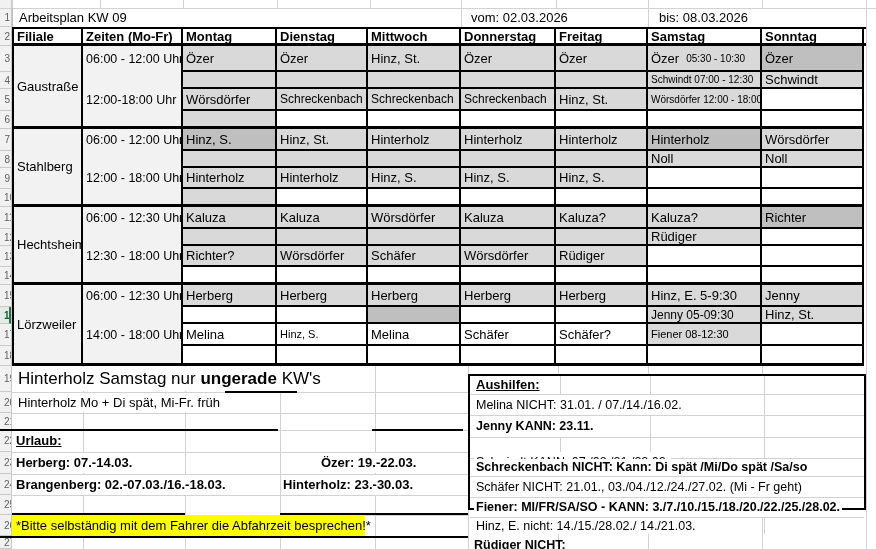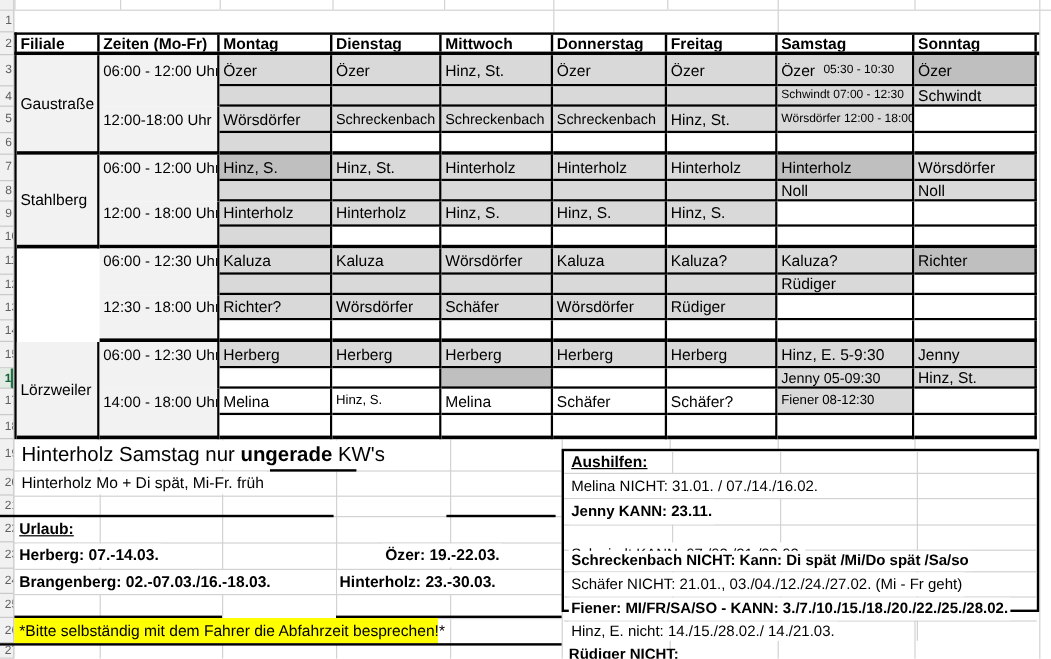--- a/index.html
+++ b/index.html
@@ -101,20 +101,25 @@
       <div class="gl" style="left: 83px; top: 366px; width: 1px; height: 183px;"></div>
       <div class="gl" style="left: 185px; top: 366px; width: 1px; height: 183px;"></div>
       <div class="gl" style="left: 280px; top: 366px; width: 1px; height: 183px;"></div>
       <div class="gl" style="left: 375px; top: 366px; width: 1px; height: 183px;"></div>
       <div class="gl" style="left: 468px; top: 366px; width: 1px; height: 183px;"></div>
       <div class="gl" style="left: 558px; top: 366px; width: 1px; height: 183px;"></div>
       <div class="gl" style="left: 648px; top: 366px; width: 1px; height: 183px;"></div>
       <div class="gl" style="left: 762px; top: 366px; width: 1px; height: 183px;"></div>
     </div>
 
+  <div id="titlerow">
+    <span style="left:6px">Arbeitsplan KW 09</span>
+    <span style="left:458px">vom: 02.03.2026</span>
+    <span style="left:646px">bis: 08.03.2026</span>
+  </div>
 
   <div id="headerrow" style="grid-template-columns: 69px 100px 94px 91px 93px 95px 92px 114px 102px;">
       <div class="hcell">Filiale</div>
       <div class="hcell">Zeiten (Mo-Fr)</div>
       <div class="hcell">Montag</div>
       <div class="hcell">Dienstag</div>
       <div class="hcell">Mittwoch</div>
       <div class="hcell">Donnerstag</div>
       <div class="hcell">Freitag</div>
       <div class="hcell">Samstag</div>
@@ -243,20 +248,21 @@
       </div>
       <div class="cell" style="grid-area: 7 / 8; background: rgb(255, 255, 255);"></div>
       <div class="cell" style="grid-area: 7 / 9; background: rgb(255, 255, 255);"></div>
       <div class="cell bb3" style="grid-area: 8 / 3; background: rgb(217, 217, 217);"></div>
       <div class="cell bb3" style="grid-area: 8 / 4; background: rgb(255, 255, 255);"></div>
       <div class="cell bb3" style="grid-area: 8 / 5; background: rgb(255, 255, 255);"></div>
       <div class="cell bb3" style="grid-area: 8 / 6; background: rgb(255, 255, 255);"></div>
       <div class="cell bb3" style="grid-area: 8 / 7; background: rgb(255, 255, 255);"></div>
       <div class="cell bb3" style="grid-area: 8 / 8; background: rgb(255, 255, 255);"></div>
       <div class="cell bb3" style="grid-area: 8 / 9; background: rgb(255, 255, 255);"></div>
+      <div class="cell side bb3" style="grid-area: 9 / 1 / span 4; justify-content: flex-start;">Hechtsheim</div>
       <div class="cell side nobb" style="grid-area: 9 / 2 / span 2; align-items: flex-start;">
         <span class="ztxt" style="line-height: 22px;">06:00 - 12:30 Uhr</span>
       </div>
       <div class="cell side bb3" style="grid-area: 11 / 2 / span 2; align-items: flex-start;">
         <span class="ztxt" style="line-height: 21px;">12:30 - 18:00 Uhr</span>
       </div>
       <div class="cell" style="grid-area: 9 / 3; background: rgb(217, 217, 217);">
         <span>Kaluza</span>
       </div>
       <div class="cell" style="grid-area: 9 / 4; background: rgb(217, 217, 217);">

